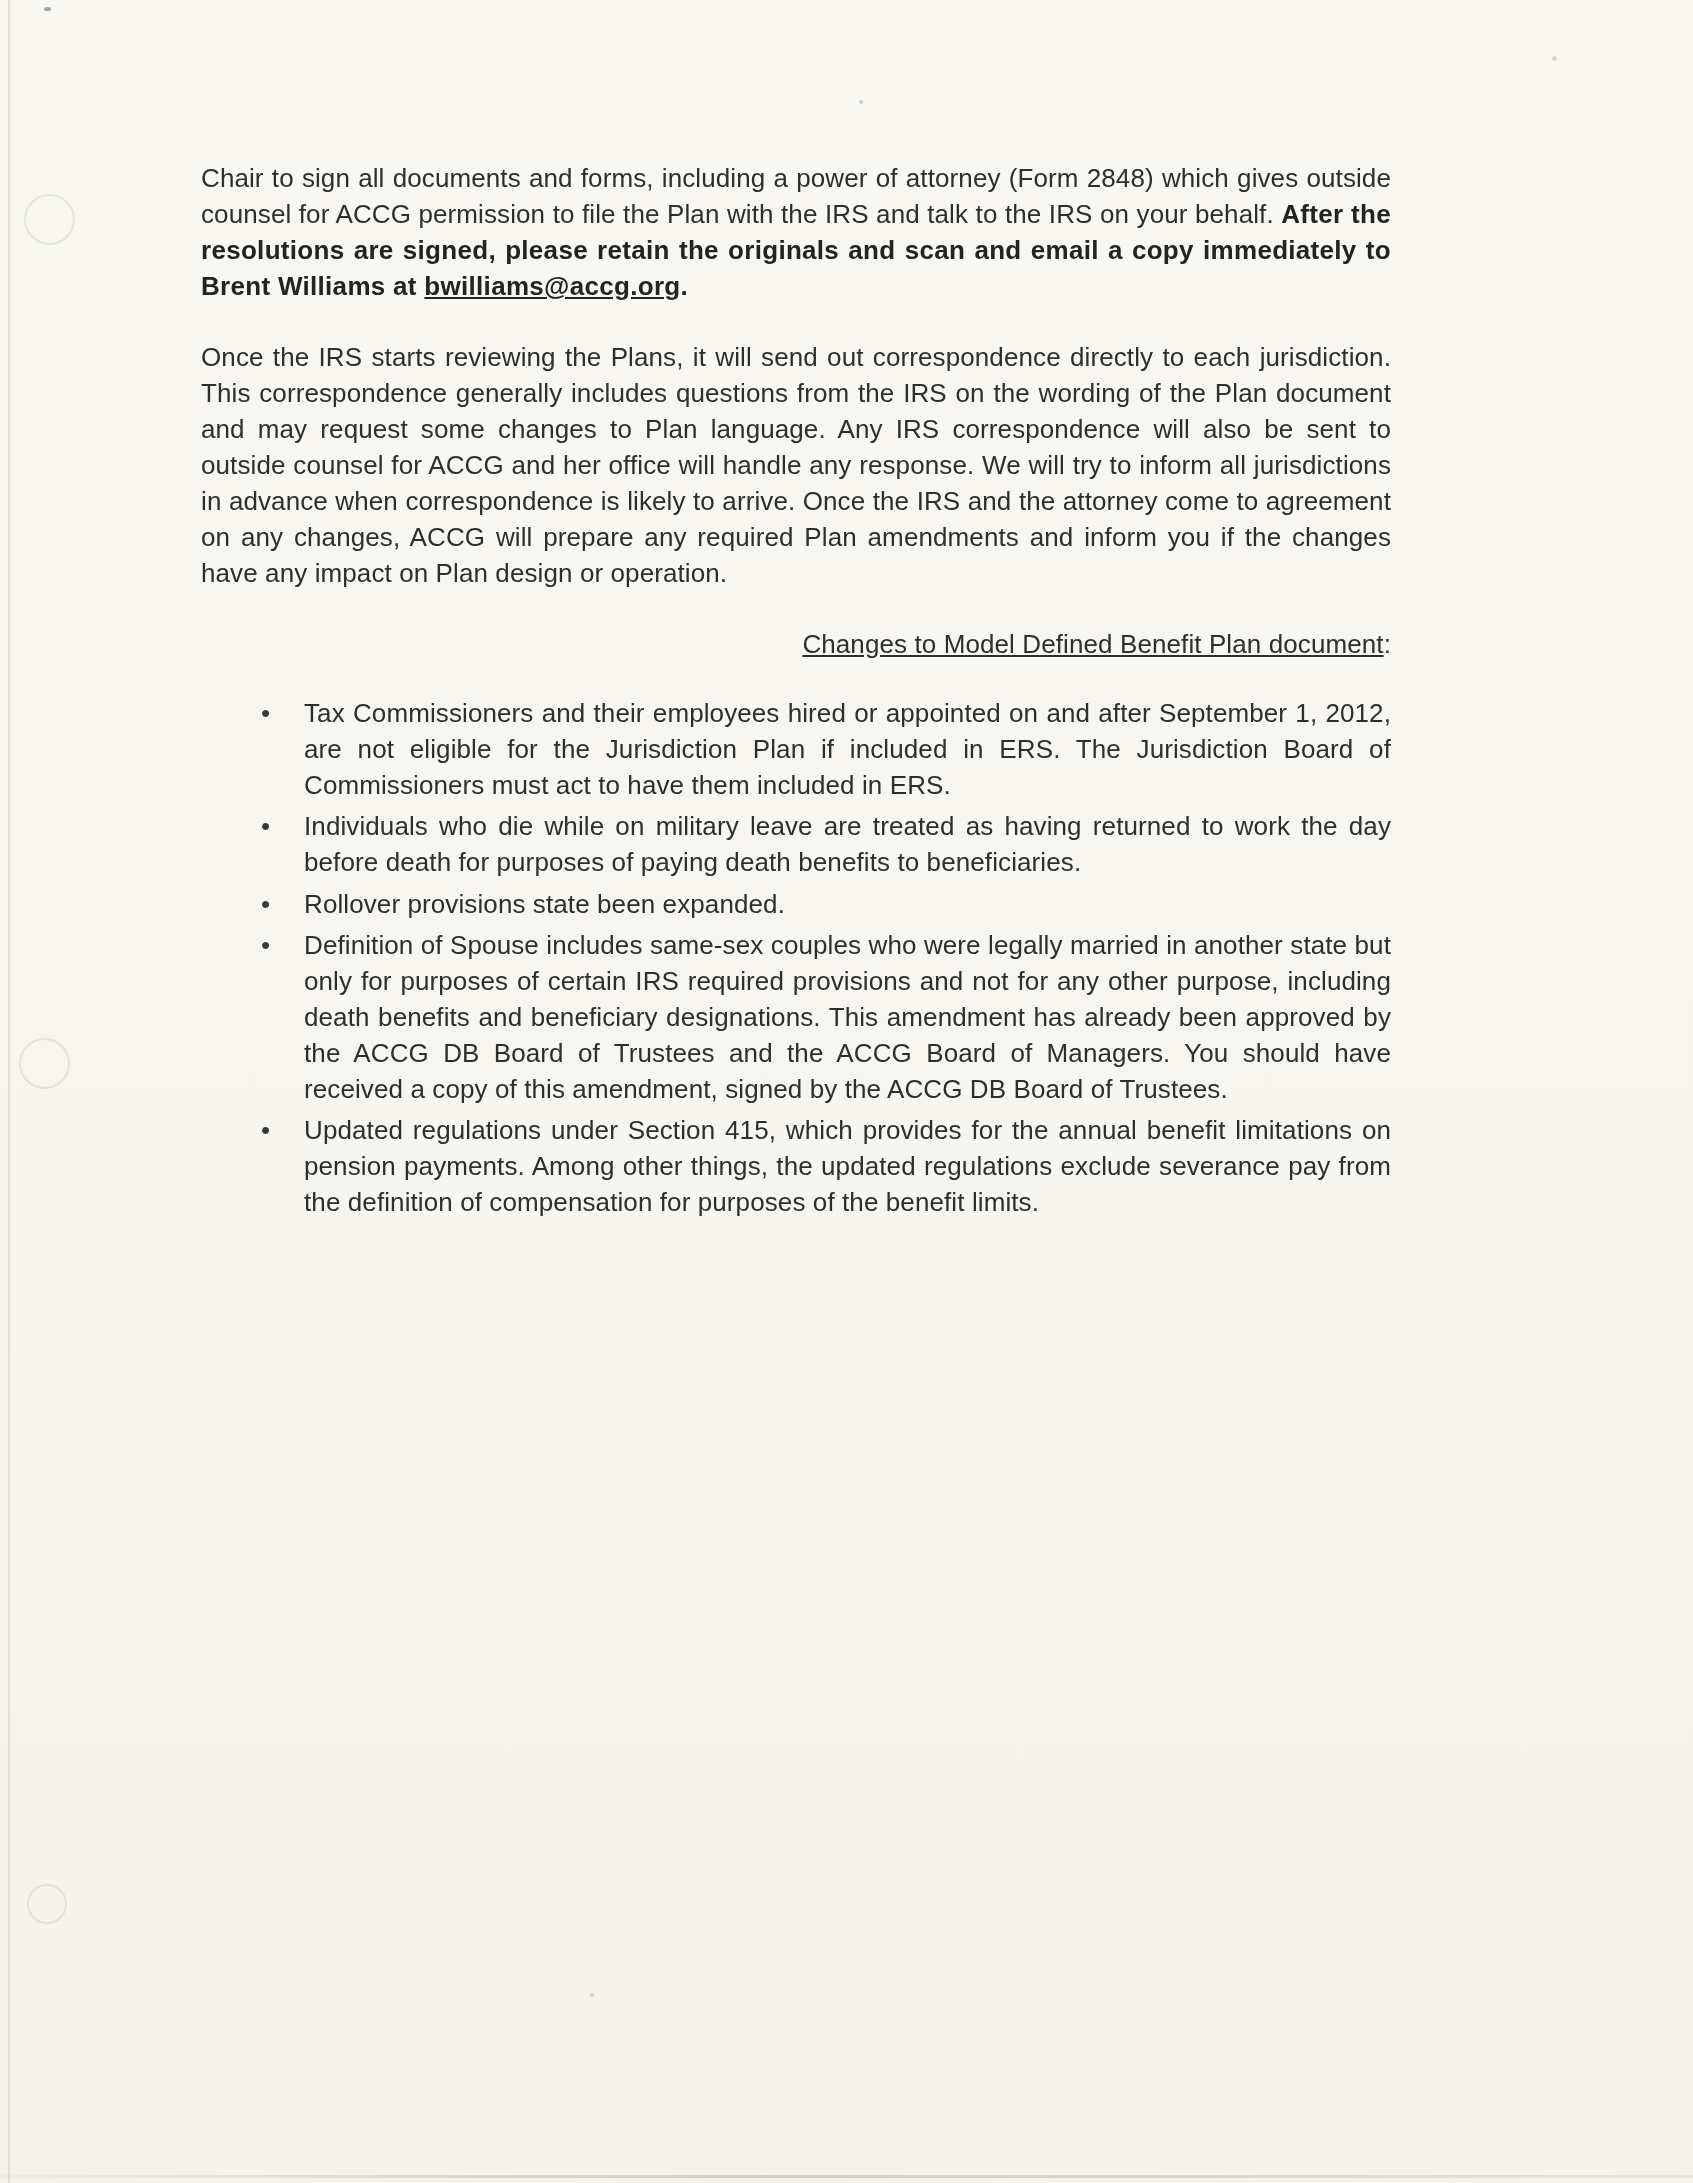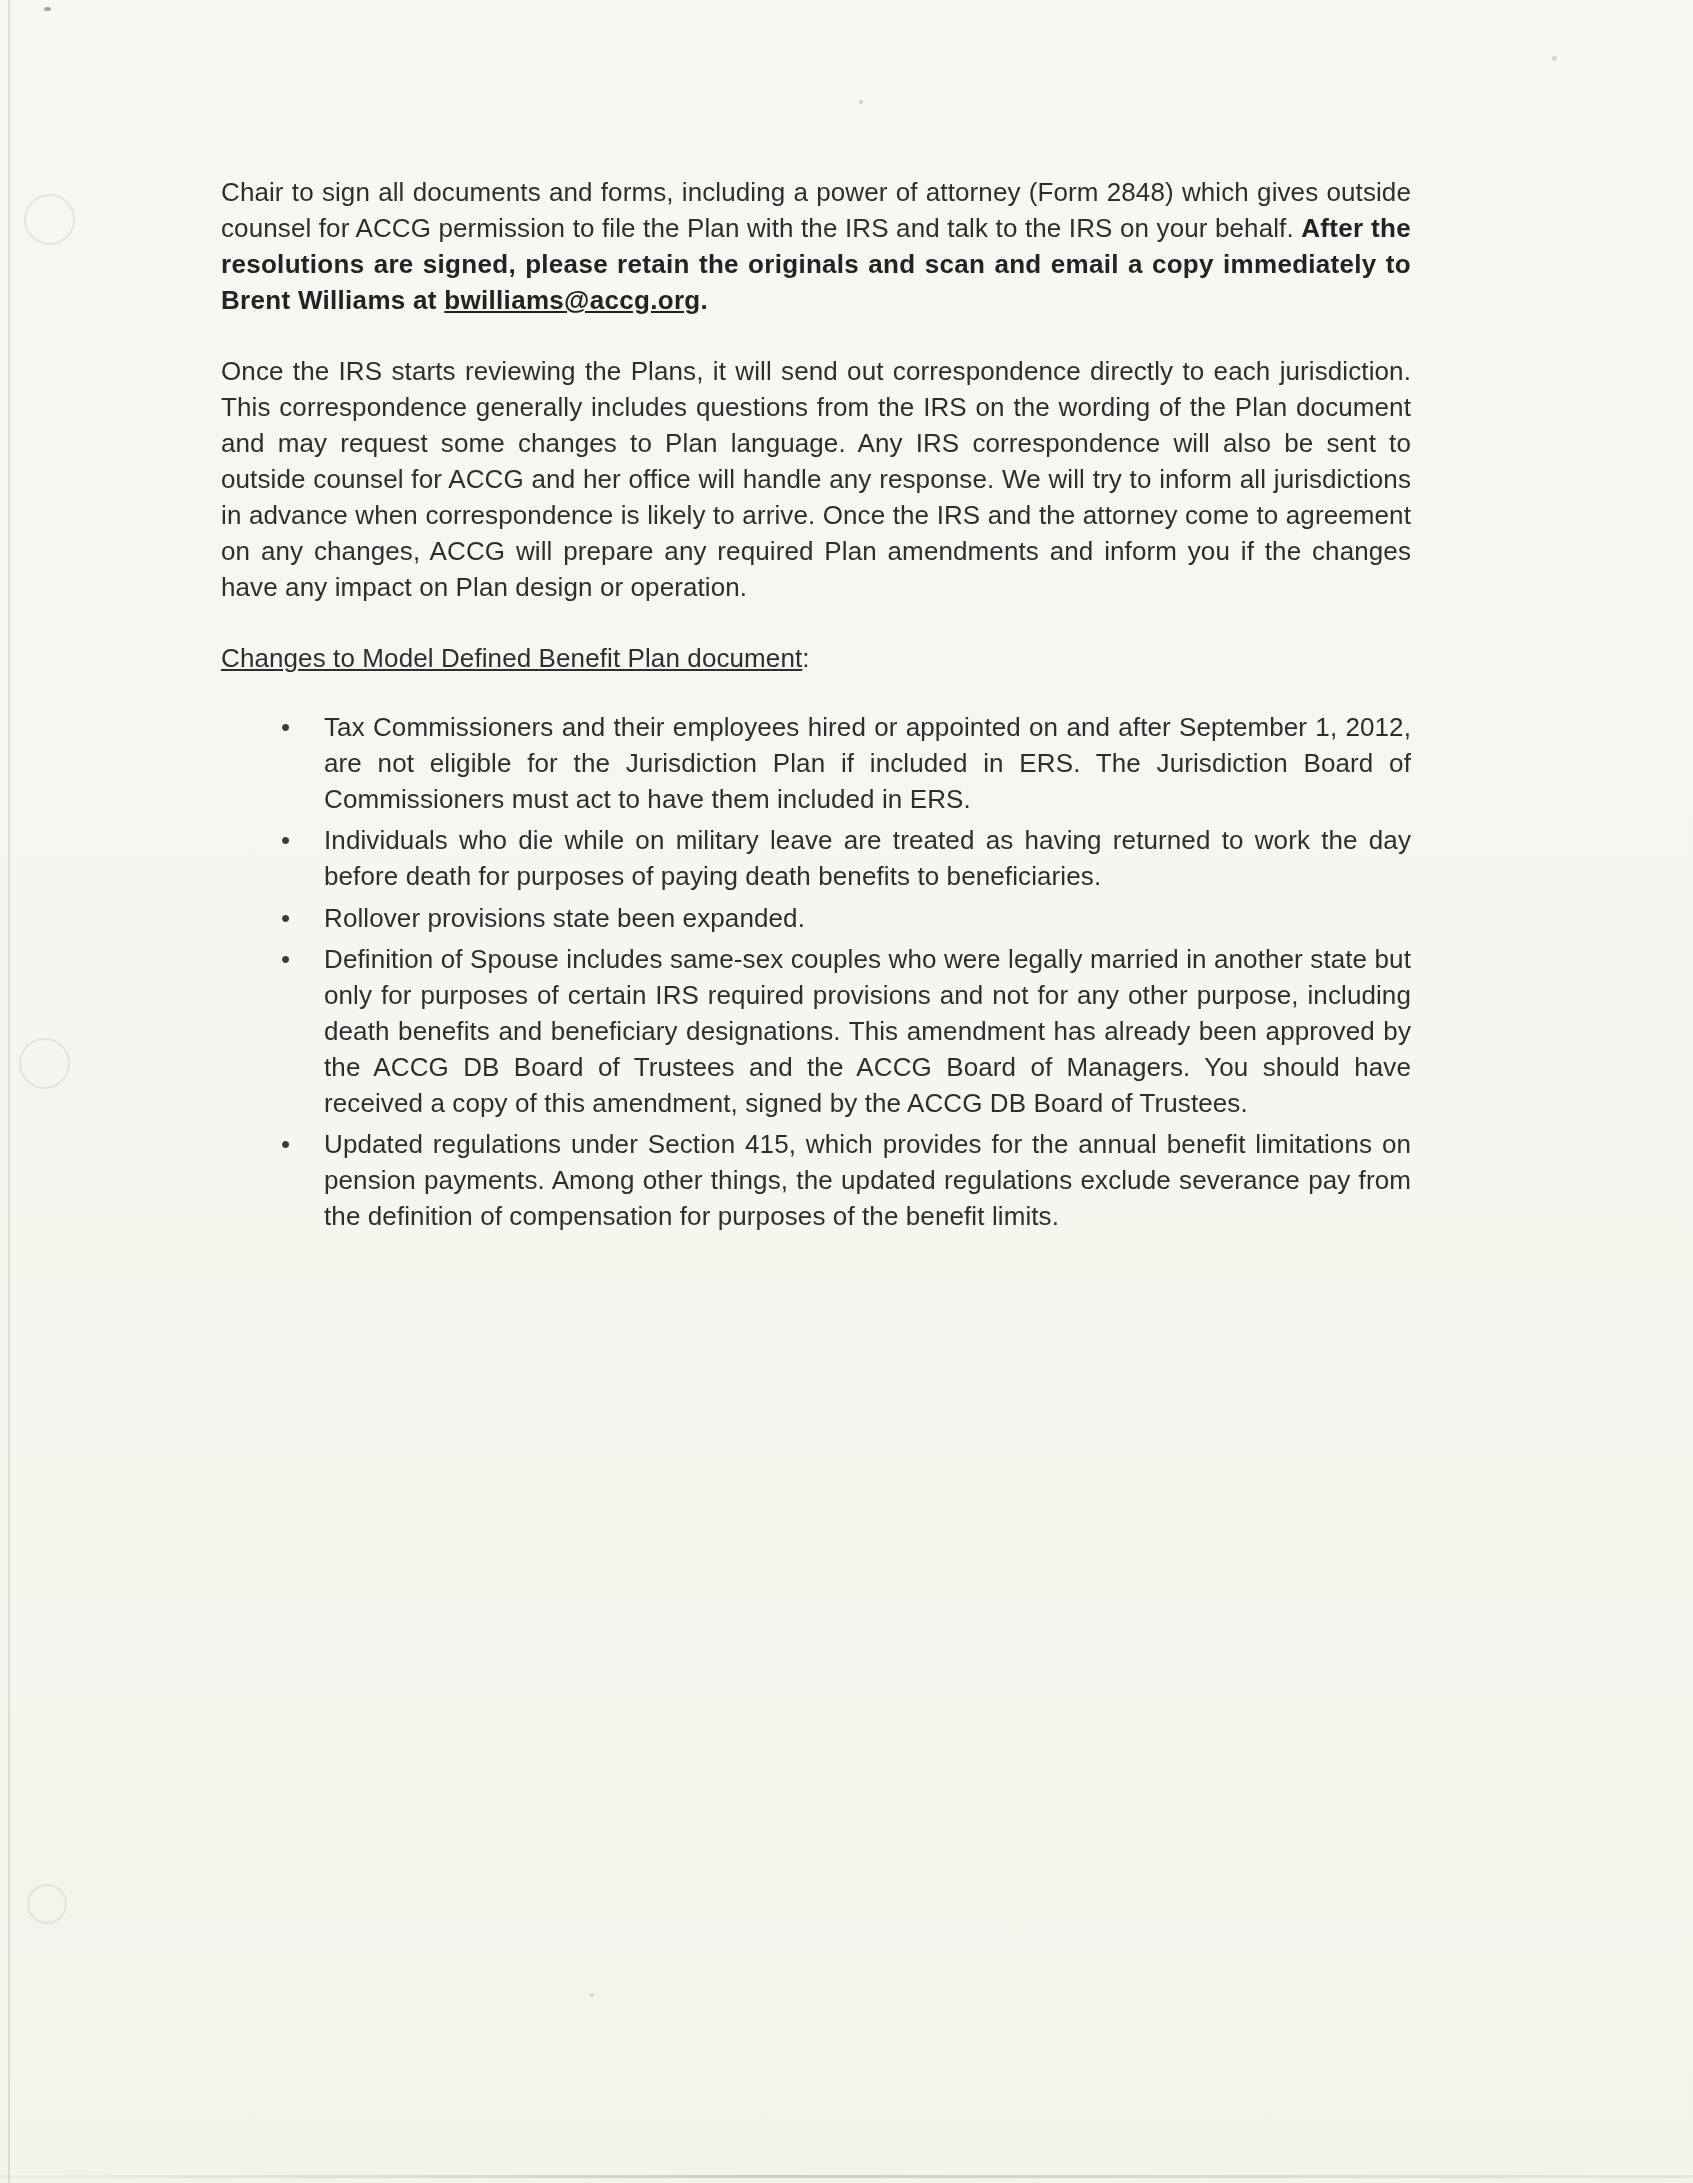--- a/index.html
+++ b/index.html
@@ -47,33 +47,32 @@
     border-radius: 50%;
   }
   .speck-1 { left: 44px; top: 6.7px; width: 6.7px; height: 4px; }
   .speck-2 { left: 1552px; top: 56px; width: 4.7px; height: 4.7px; opacity: .4; }
   .speck-3 { left: 859px; top: 100px; width: 4px; height: 4px; opacity: .5; }
   .speck-4 { left: 590px; top: 1993px; width: 4px; height: 4px; opacity: .35; }
 
   .content {
     position: absolute;
     left: 201px;
-    top: 174px;
+    top: 160px;
     width: 1190px;
     font-size: 26px;
     line-height: 36px;
     text-align: justify;
     letter-spacing: 0.1px;
-    margin-left: 20px;
   }
   p { margin: 0 0 35px 0; }
   .para { text-align: justify; }
   strong { color: #232323; letter-spacing: 0.3px; }
   .underline { text-decoration: underline; }
-  .heading { margin: 0 0 33px 0; text-align: left; }
+  .heading { margin: 0 0 33px 0; text-align: right; }
 
   .bullets {
     margin: 0 0 36px 0;
     padding: 0;
     list-style: none;
   }
   .bullet-item {
     display: flex;
     margin: 0 0 5.3px 0;
   }

